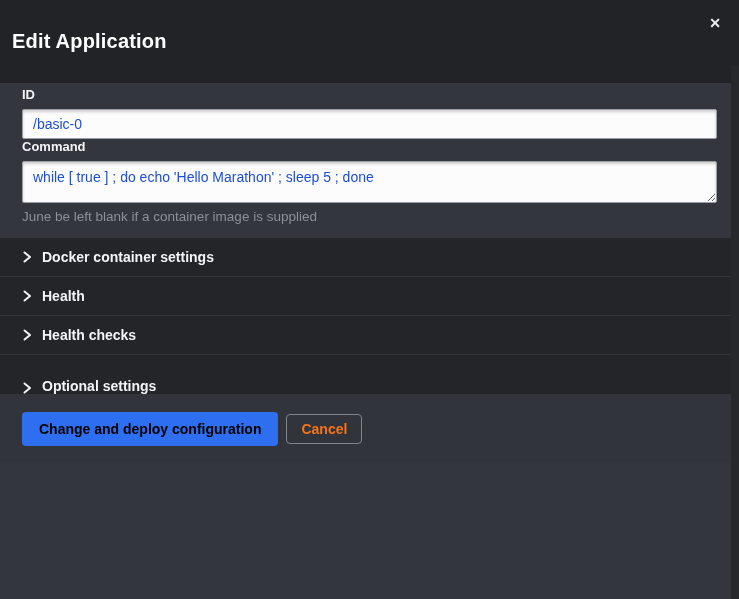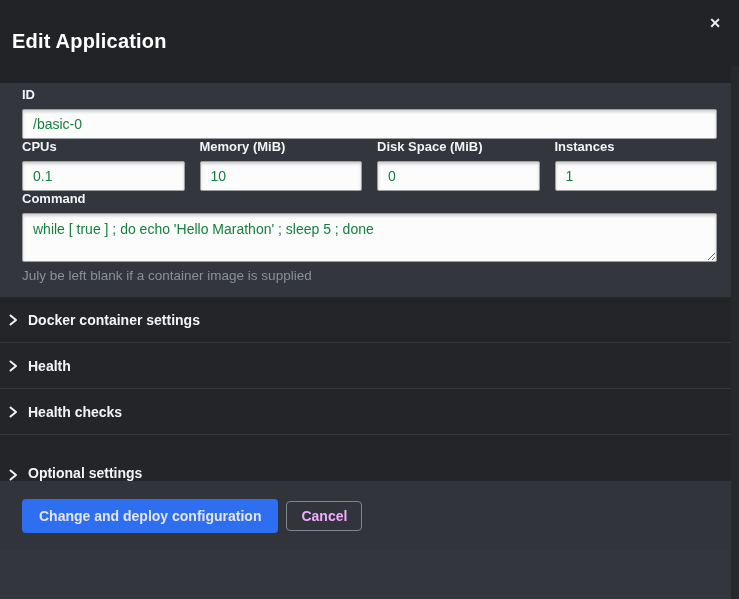--- a/index.html
+++ b/index.html
@@ -53,51 +53,51 @@
     font-weight: 700;
     line-height: 15px;
     margin-bottom: 7px;
   }
   .text-input, .text-area {
     width: 100%;
     background: #fcfcfc;
     border: 1px solid #9aa0a4;
     border-radius: 2px;
     box-shadow: inset 0 2px 3px rgba(0,0,0,0.18);
-    color: #15803d;
+    color: #1d4ed8;
     font-family: "Liberation Sans", sans-serif;
     font-size: 14px;
   }
   .text-input { height: 30px; padding: 0 10px; }
   .text-area {
-    height: 49px;
+    height: 42px;
     padding: 6px 10px;
     resize: vertical;
     line-height: 18px;
     display: block;
   }
   .four-col {
     display: grid;
     grid-template-columns: repeat(4, 1fr);
     column-gap: 15px;
   }
   .help-text {
     color: #8b9196;
     font-size: 13.5px;
     line-height: 17px;
     margin: 5px 0 13px 0;
   }
 
   
   .sections { background: #232529; }
   .section-row {
-    height: 46px;
+    height: 39px;
     display: flex;
     align-items: center;
-    padding: 0 8px;
+    padding: 0 22px;
     cursor: pointer;
     border-bottom: 1px solid #33363b;
   }
   .section-row:last-child { border-bottom: none; align-items: flex-end; }
   .chevron {
     display: inline-flex;
     width: 10px;
     margin-right: 10px;
     flex: none;
   }
@@ -117,28 +117,28 @@
   }
   .btn {
     font-family: "Liberation Sans", sans-serif;
     font-size: 14px;
     font-weight: 700;
     border-radius: 4px;
     cursor: pointer;
   }
   .btn-primary {
     background: #2d6ff0;
-    color: #e5e5e5;
+    color: #000000;
     border: none;
     height: 34px;
     padding: 0 17px;
   }
   .btn-cancel {
     background: transparent;
-    color: #f0abfc;
+    color: #f97316;
     border: 1px solid #80868c;
     height: 30px;
     padding: 0 14px;
     margin-left: 8px;
   }
 
   
   .scroll-track {
     position: absolute;
     top: 66px;
@@ -159,43 +159,25 @@
     <button class="close-btn">✕</button>
   </div>
 
   <div class="modal-body">
 
     <div class="form-group">
       <label class="field-label">ID</label>
       <input class="text-input" type="text" value="/basic-0" style="">
     </div>
 
-    <div class="form-group four-col">
-      <div>
-        <label class="field-label">CPUs</label>
-        <input class="text-input" type="text" value="0.1" style="">
-      </div>
-      <div>
-        <label class="field-label">Memory (MiB)</label>
-        <input class="text-input" type="text" value="10" style="">
-      </div>
-      <div>
-        <label class="field-label">Disk Space (MiB)</label>
-        <input class="text-input" type="text" value="0" style="">
-      </div>
-      <div>
-        <label class="field-label">Instances</label>
-        <input class="text-input" type="text" value="1" style="">
-      </div>
-    </div>
 
     <div class="form-group">
       <label class="field-label">Command</label>
       <textarea class="text-area" style="">while [ true ] ; do echo 'Hello Marathon' ; sleep 5 ; done</textarea>
-      <div class="help-text">July be left blank if a container image is supplied</div>
+      <div class="help-text">June be left blank if a container image is supplied</div>
     </div>
 
   </div>
 
   <div class="sections">
 
     <div class="section-row">
       <span class="chevron">
         <svg width="10" height="12" viewBox="0 0 10 12">
             <path d="M2.5 1.5 L8 6 L2.5 10.5" stroke="#f2f4f6" stroke-width="2" fill="none" stroke-linecap="round" stroke-linejoin="round"></path>

